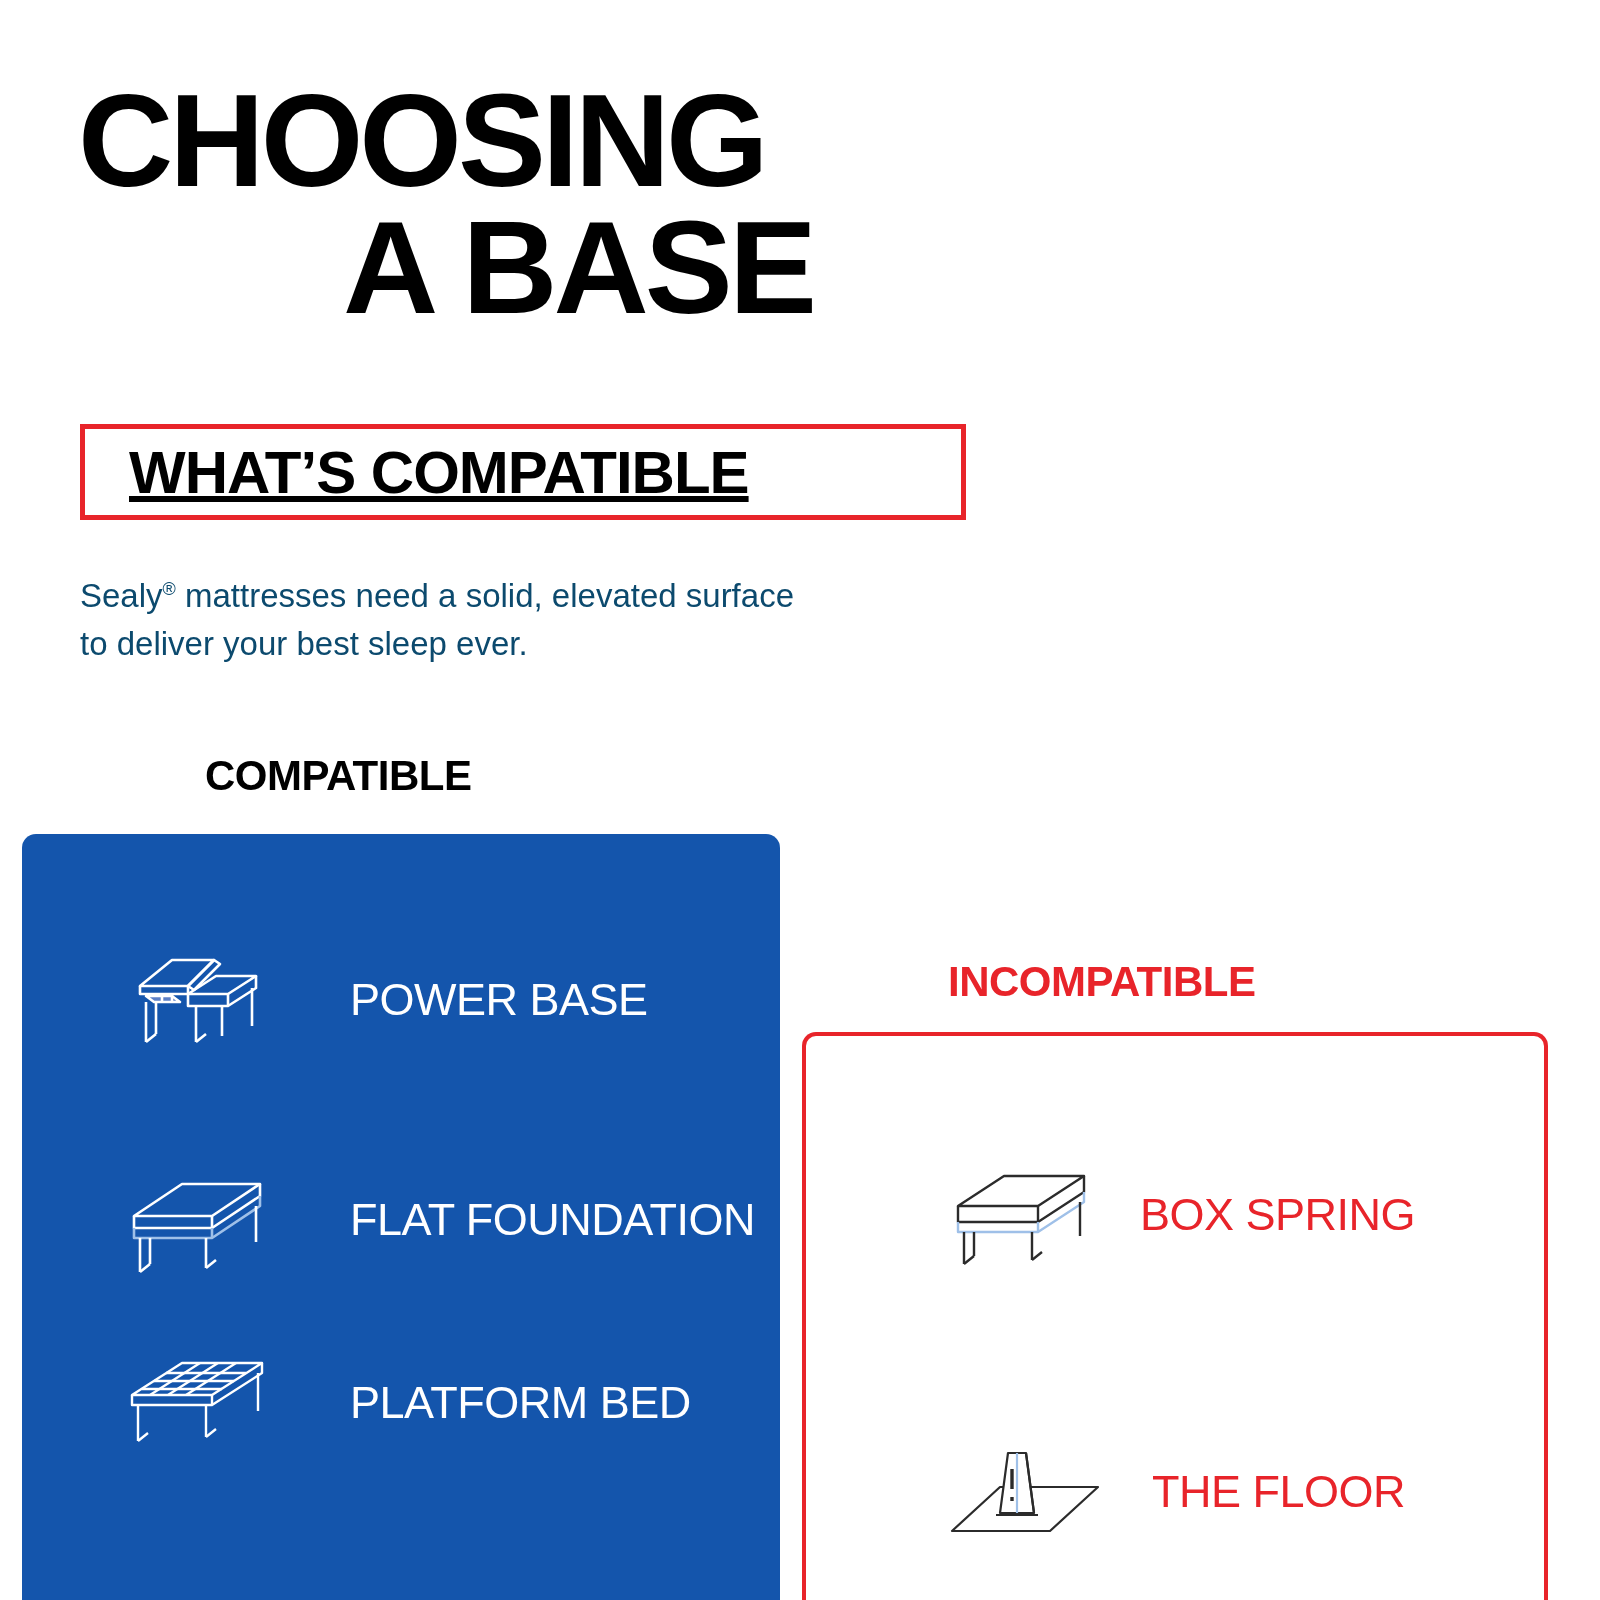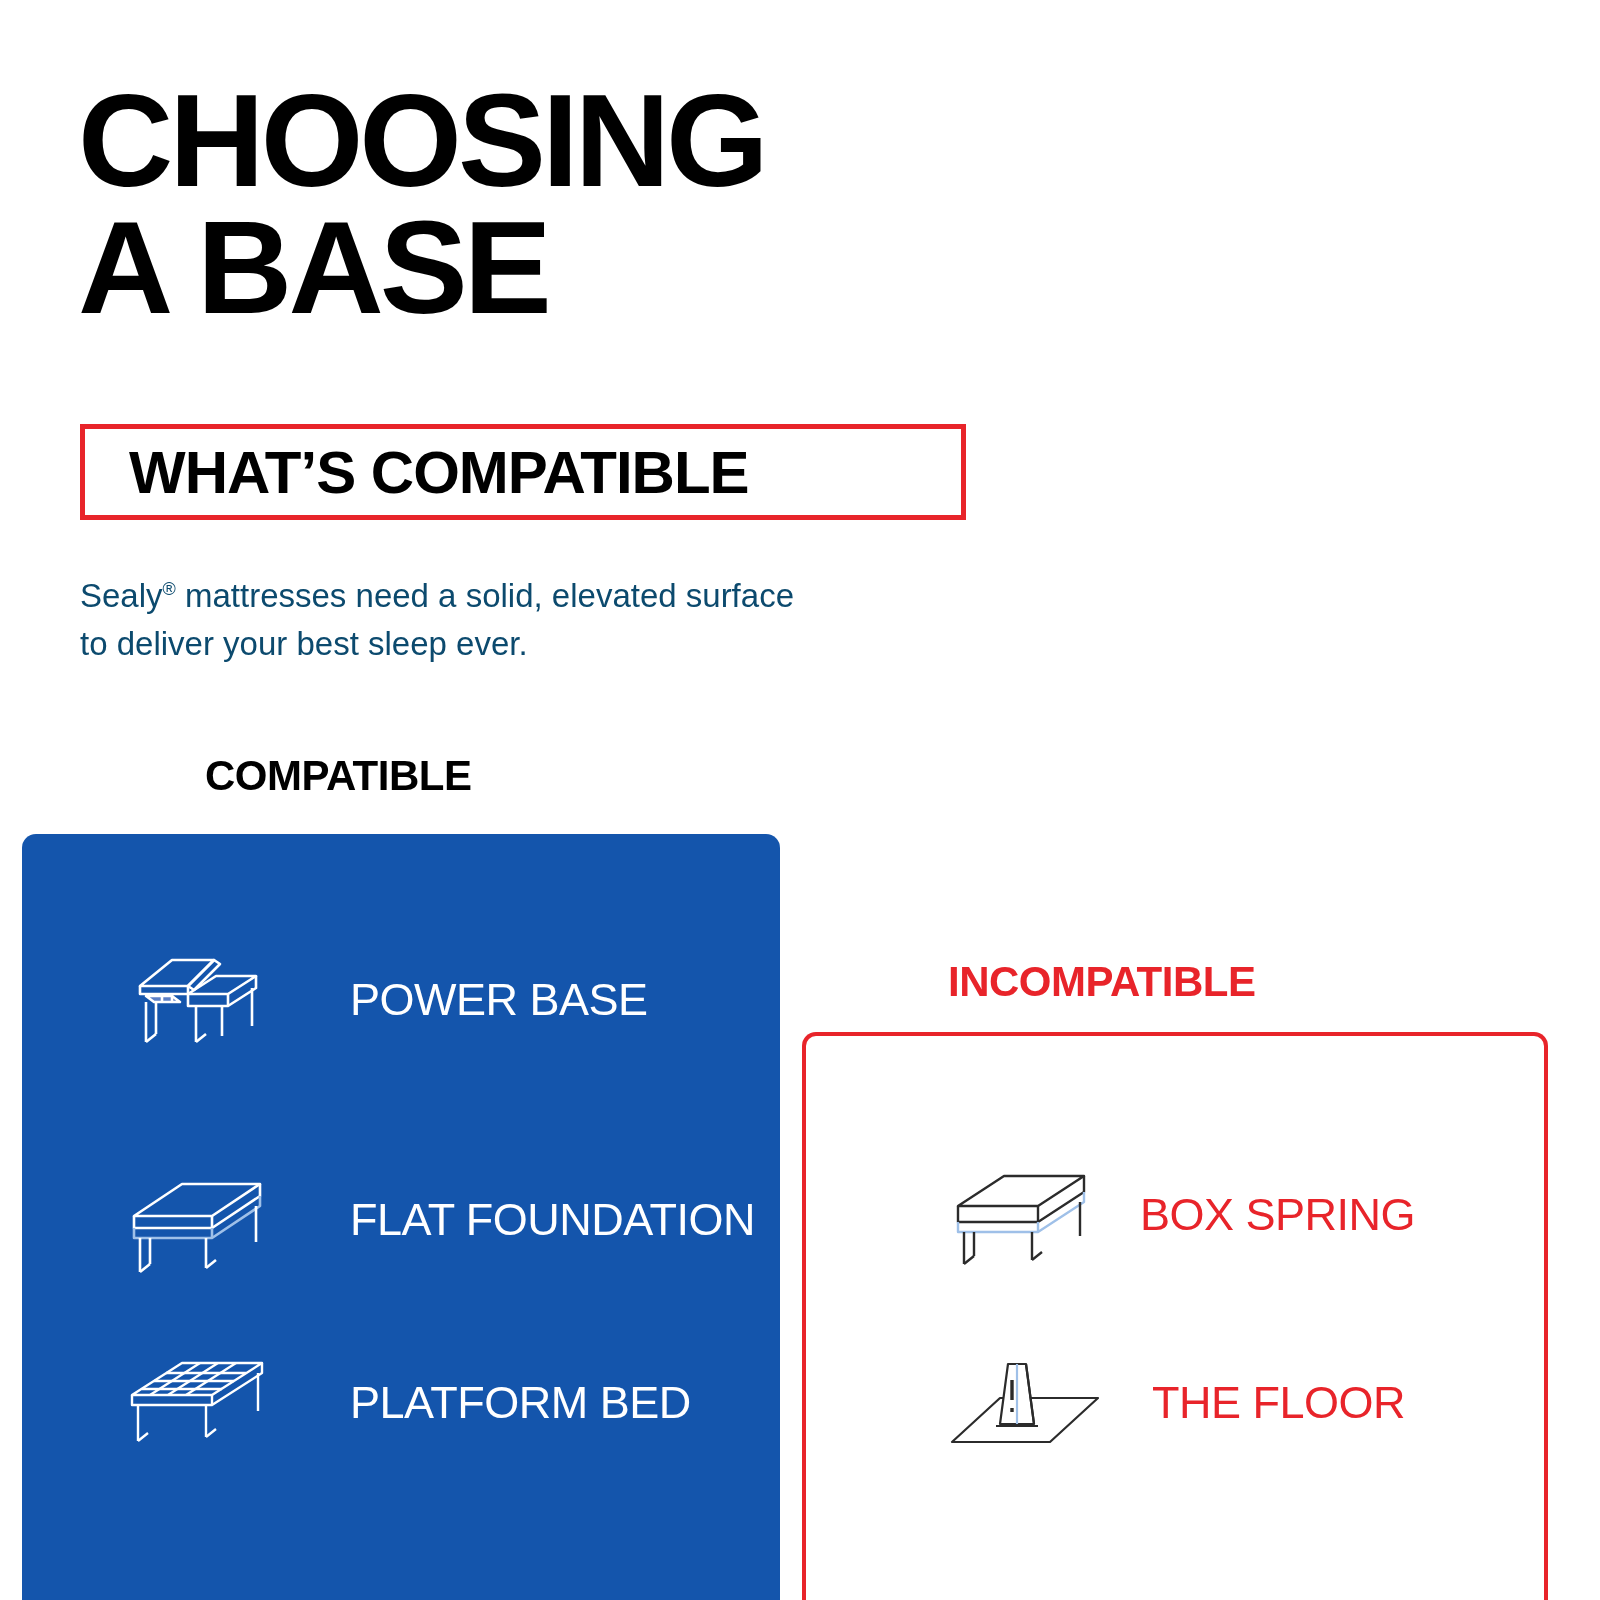--- a/index.html
+++ b/index.html
@@ -21,41 +21,42 @@
     left: 78px;
     top: 78px;
     width: 1000px;
     font-size: 132px;
     line-height: 0.96;
     font-weight: bold;
     letter-spacing: -4px;
     color: #000000;
     text-transform: uppercase;
   }
-  .headline .l2 { display: block; }
+  .headline .l2 { display: block; text-align: center; }
 
   
   .subtitle-box {
     position: absolute;
     left: 80px;
     top: 424px;
     width: 886px;
     height: 96px;
     border: 5px solid #e8242a;
     box-sizing: border-box;
     display: flex;
     align-items: center;
   }
   .subtitle-box .txt {
     font-size: 60px;
     font-weight: bold;
     letter-spacing: -1px;
     color: #000000;
     padding-left: 44px;
     text-transform: uppercase;
+    text-decoration: underline;
   }
 
   
   .bodycopy {
     position: absolute;
     left: 80px;
     top: 572px;
     width: 720px;
     font-size: 33px;
     line-height: 1.45;
@@ -126,21 +127,21 @@
     box-sizing: border-box;
   }
   .red-row {
     position: absolute;
     left: 938px;
     display: flex;
     align-items: center;
     gap: 44px;
   }
   .red-row.r1 { top: 1150px; gap: 32px; }
-  .red-row.r2 { top: 1338px; }
+  .red-row.r2 { top: 1427px; }
   .red-row .icon { width: 170px; height: 130px; flex: 0 0 170px; }
   .red-row .label {
     font-size: 45px;
     line-height: 1.12;
     color: #e8242a;
     letter-spacing: -0.5px;
     text-transform: uppercase;
   }
 
   svg { display: block; overflow: visible; }

